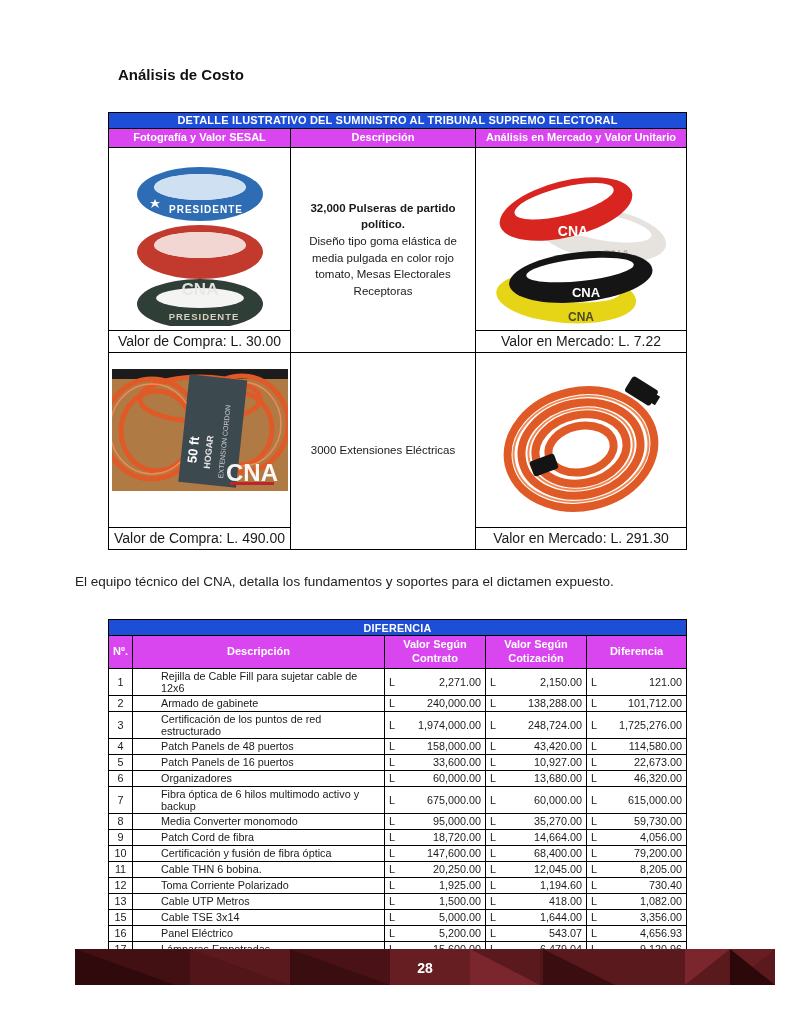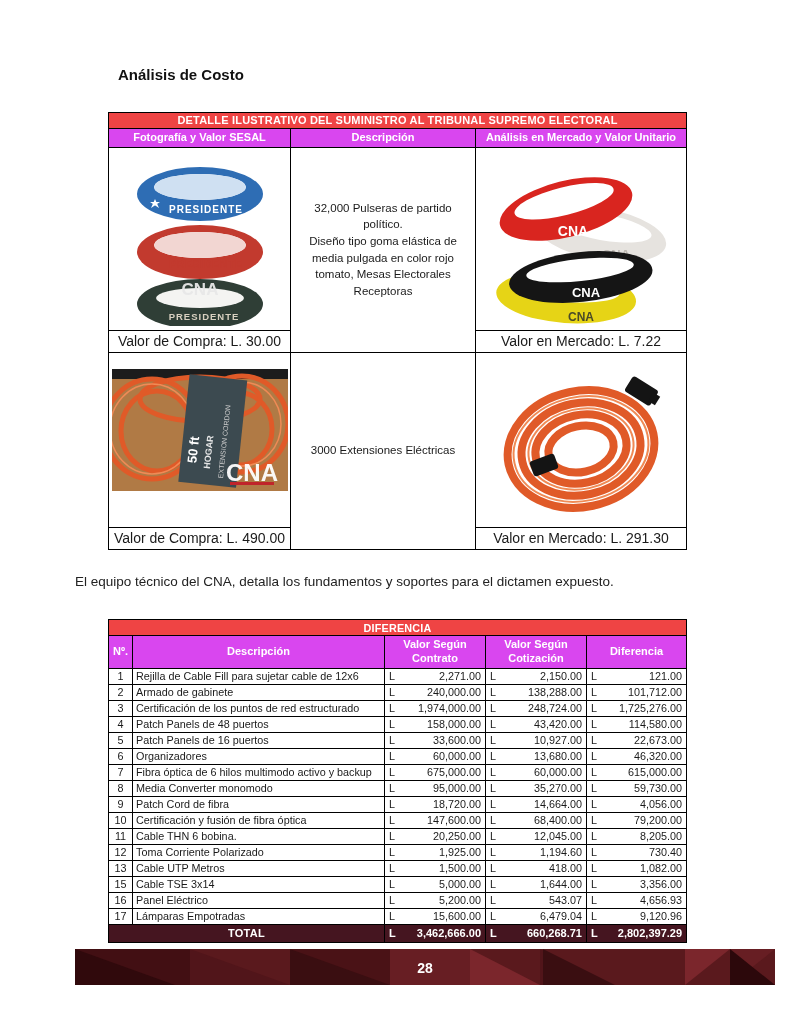--- a/index.html
+++ b/index.html
@@ -10,40 +10,40 @@
   .h1 { position:absolute; left:118px; top:66px; font-size:15px; font-weight:bold; color:#111; }
   .h2 { position:absolute; left:75px; top:536px; font-size:15px; font-weight:bold; color:#111; }
   .para { position:absolute; left:75px; top:574px; font-size:13.5px; color:#222; width:660px; }
 
   table { border-collapse:collapse; table-layout:fixed; }
   .tbl { position:absolute; left:108px; width:578px; }
   .tbl td, .tbl th { border:1px solid #000; overflow:hidden; }
 
   
   .title-row td {
-    background:#ef4444; color:#fff; font-weight:bold; font-size:11px;
+    background:#1d4ed8; color:#fff; font-weight:bold; font-size:11px;
     text-align:center; padding:1px 0 2px; letter-spacing:.2px;
   }
   .head-row th {
     background:#d946ef; color:#fff; font-weight:bold; font-size:11px;
     text-align:center; padding:2px 2px; white-space:pre-line; line-height:1.25;
   }
 
   
   #detalle { top:112px; }
   #detalle .photo-cell { vertical-align:top; text-align:center; padding:16px 0 0; background:#fff; }
   #detalle .desc-cell { vertical-align:middle; text-align:center; font-size:11.5px; padding:0 16px; line-height:1.45; }
-  #detalle .desc-bold { font-weight:normal; display:block; }
+  #detalle .desc-bold { font-weight:bold; display:block; }
   #detalle .value-cell { font-weight:normal; font-size:14px; text-align:center; padding:2px 3px 3px; }
 
   
   #diferencia { top:619px; }
   #diferencia td { font-size:10.8px; height:13px; line-height:12px; padding:1px 3px; }
   #diferencia .c-num { text-align:center; padding:1px 0; }
-  #diferencia .c-desc { text-align:left; }
+  #diferencia .c-desc { text-align:left;padding-left:28px; }
   #diferencia .c-cur { padding:0; }
   .curwrap { display:flex; justify-content:space-between; padding:1px 4px; }
   .curwrap .sym { flex:0 0 auto; }
   .curwrap .num { flex:0 0 auto; text-align:right; }
   #diferencia .total-row td {
     background:#451520; color:#fff; font-weight:bold; font-size:11px; height:15px; line-height:14px;
   }
   #diferencia .total-row .t-label { text-align:center; letter-spacing:.3px; }
 
   .footer { position:absolute; left:45px; top:949px; width:700px; height:36px;padding-left:30px; }

